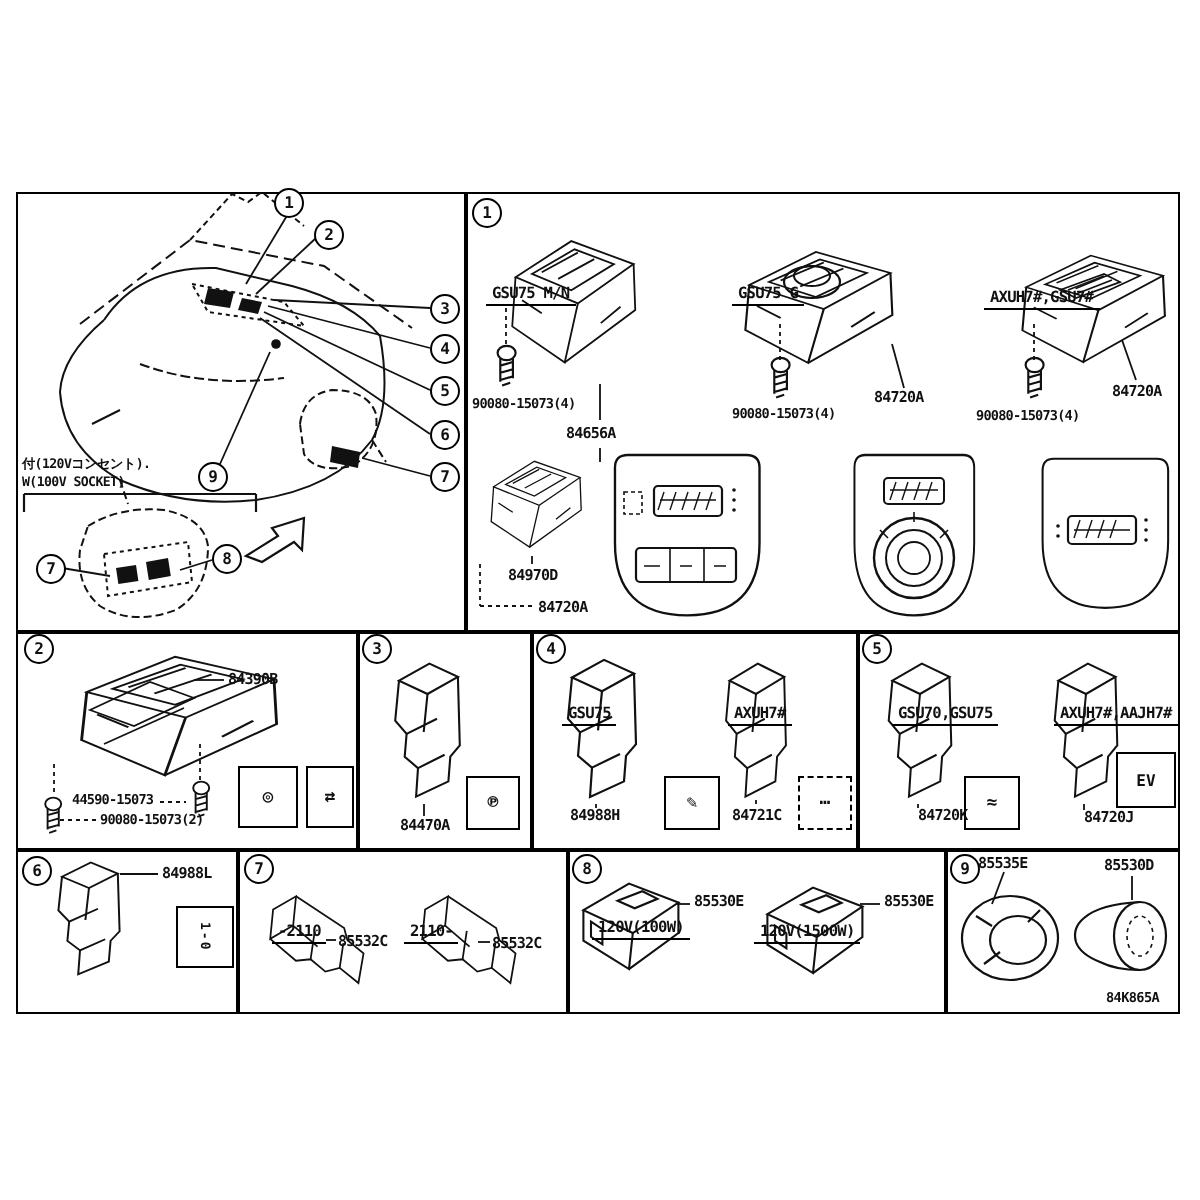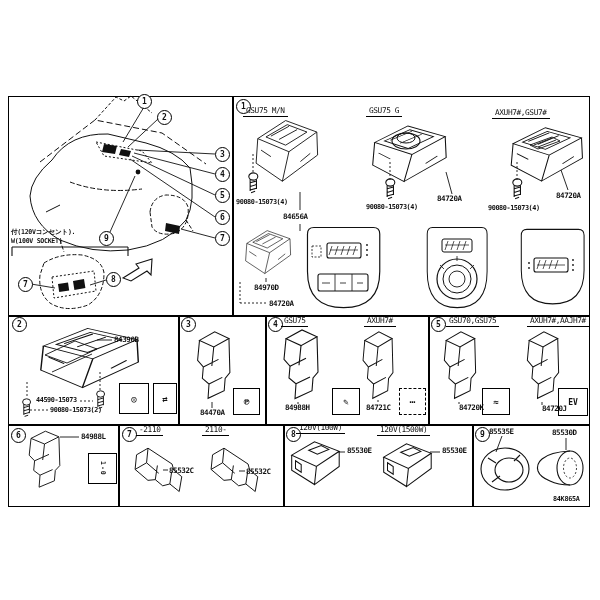--- a/index.html
+++ b/index.html
@@ -7,23 +7,23 @@
           font-family:"DejaVu Sans Mono","Liberation Mono",monospace;color:#111;}
   .frame{position:absolute;left:8px;top:96px;width:582px;height:411px;
          border:1.6px solid #000;box-sizing:border-box;}
   .ln{position:absolute;background:#000;}
   .co{position:absolute;width:13px;height:13px;border:1.2px solid #000;border-radius:50%;
       background:#fff;display:flex;align-items:center;justify-content:center;
       font-size:8px;font-weight:bold;line-height:1;z-index:5;}
   .lbl{position:absolute;font-size:7.5px;font-weight:bold;letter-spacing:-0.4px;
        white-space:nowrap;line-height:1;z-index:5;}
   .screwlbl{font-size:6.8px;}
-  .hdr{position:absolute;font-size:7.8px;font-weight:normal;letter-spacing:-0.4px;
+  .hdr{position:absolute;font-size:7.8px;font-weight:bold;letter-spacing:-0.4px;
        white-space:nowrap;line-height:1;border-bottom:1.1px solid #000;
-       padding:0 3px 1.5px 3px;z-index:5;}
+       padding:0 3px 1.5px 3px;z-index:5;margin-top:36px;}
   .note{position:absolute;font-size:6.6px;font-weight:bold;line-height:1.35;
         letter-spacing:-0.3px;white-space:nowrap;z-index:5;}
   .ibox{position:absolute;border:1px solid #000;background:#fff;display:flex;
         align-items:center;justify-content:center;font-size:9px;font-weight:bold;z-index:4;}
   .ibox.dashed{border-style:dashed;}
   .ibox .vert{writing-mode:vertical-rl;font-size:6.5px;letter-spacing:1px;}
   .figcode{position:absolute;font-size:6.8px;font-weight:bold;letter-spacing:-0.3px;z-index:5;}
   svg.art{position:absolute;left:0;top:0;z-index:2;}
 </style>
 </head>
@@ -342,21 +342,21 @@
   <div class="co" style="left:431px;top:317px;">
       <span>5</span>
     </div>
   <div class="hdr" style="left:446px;top:317px;">GSU70,GSU75</div>
   <div class="hdr" style="left:527px;top:317px;">AXUH7#,AAJH7#</div>
   <div class="lbl" style="left:445px;top:404px;padding-left:14px;">84720K</div>
   <div class="lbl" style="left:542px;top:405px;text-align:right;">84720J</div>
   <div class="ibox" style="left:482px;top:388px;width:26px;height:25px;">
       <span>≈</span>
     </div>
-  <div class="ibox" style="left:558px;top:388px;width:28px;height:26px;font-size:8px;">
+  <div class="ibox" style="left:558px;top:376px;width:28px;height:26px;font-size:8px;">
       <span>EV</span>
     </div>
 
   <div class="co" style="left:11px;top:428px;">
       <span>6</span>
     </div>
   <div class="lbl" style="left:81px;top:433px;">84988L</div>
   <div class="ibox" style="left:88px;top:453px;width:27px;height:29px;">
       <span class="vert">1-0</span>
     </div>

